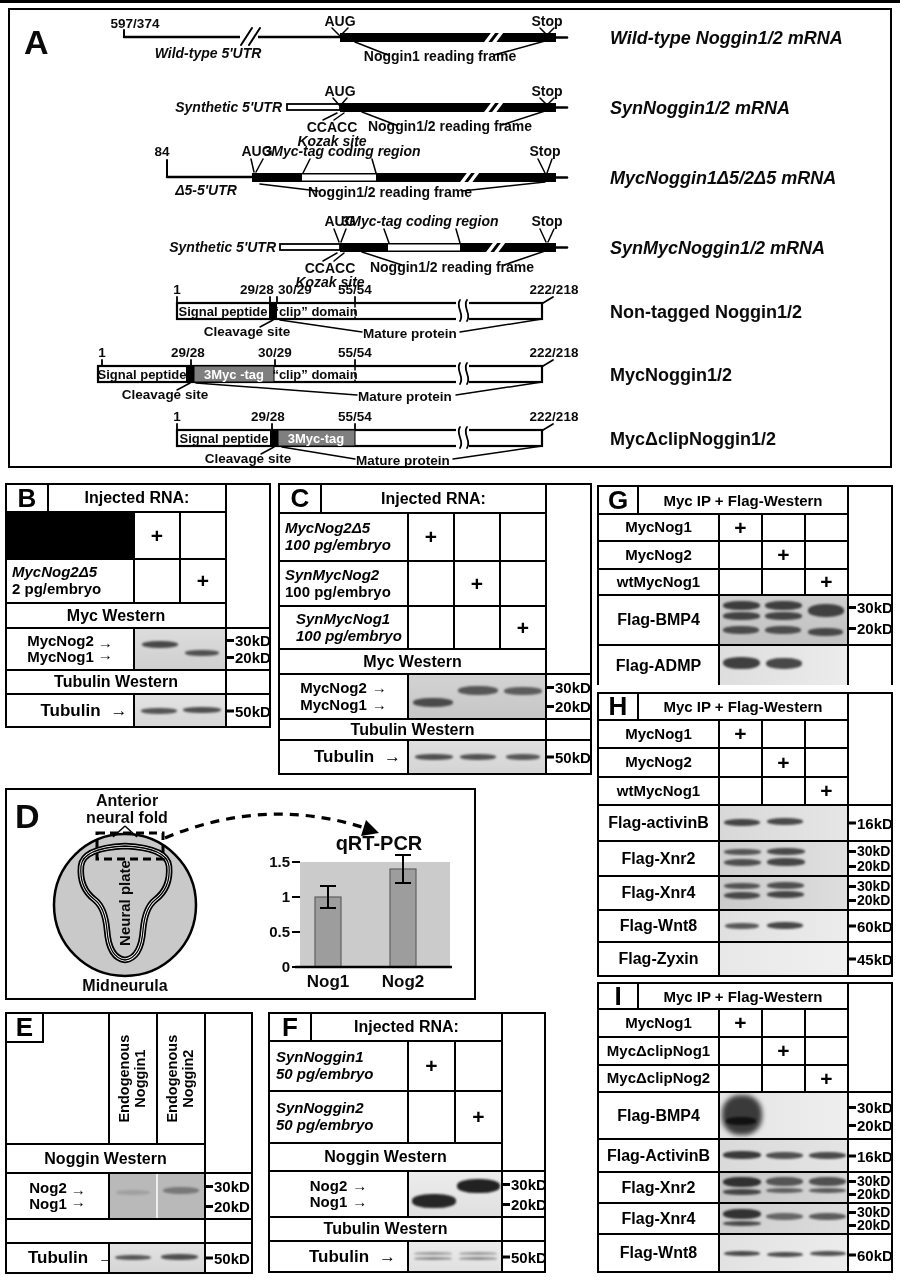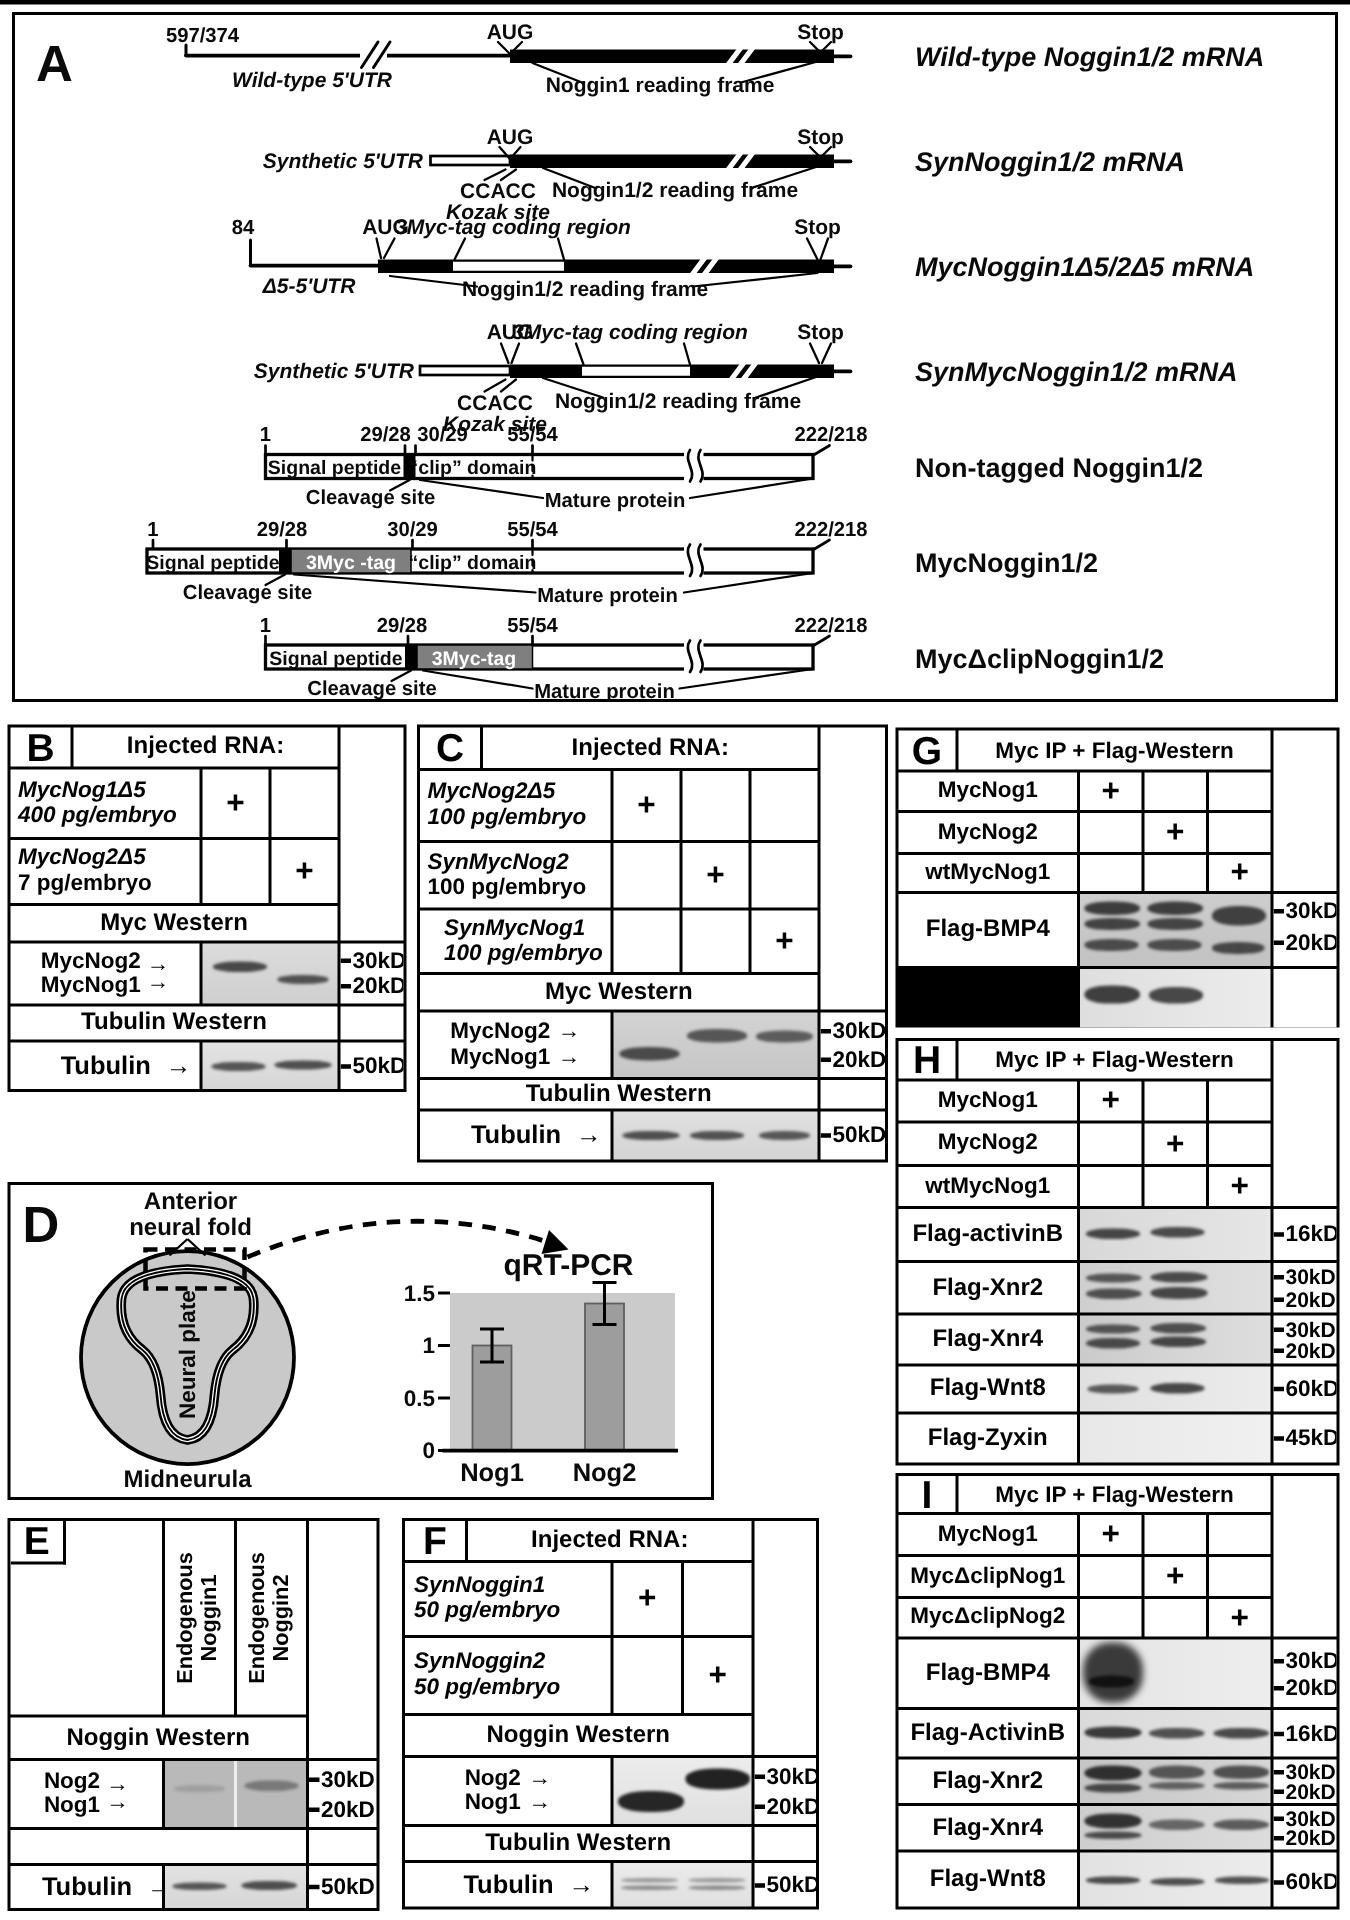--- a/index.html
+++ b/index.html
@@ -232,32 +232,26 @@
     <line x1="532" y1="436" x2="443" y2="449" stroke="#000" stroke-width="1.5"></line>
     <text class="ta-namer" x="600" y="435">MycΔclipNoggin1/2</text>
   </g>
 </svg>
 </div>
 
 <div class="panel-grid" style="left:5px;top:483px;width:266px;height:245px;grid-template-columns:40px 84px 44px 44px 42px;grid-template-rows:26px 45px 42px 23px 40px 22px 31px;">
   <div class="cell letter" style="grid-area:1/1">B</div>
   <div class="cell hdr" style="grid-area:1/2/2/5">Injected RNA:</div>
   <div class="cell" style="grid-area:1/5/5/6"></div>
-  <div class="cell left lbl-it" style="grid-area:2/1/3/3;padding-left:5px">
-      <div>
-        <div>MycNog1Δ5</div>
-        <div>400 pg/embryo</div>
-      </div>
-    </div>
   <div class="cell plus" style="grid-area:2/3">+</div>
   <div class="cell plus" style="grid-area:2/4"></div>
   <div class="cell left lbl-it" style="grid-area:3/1/4/3;padding-left:5px">
       <div>
         <div>MycNog2Δ5</div>
-        <div class="rm">7 pg/embryo</div>
+        <div class="rm">2 pg/embryo</div>
       </div>
     </div>
   <div class="cell plus" style="grid-area:3/3"></div>
   <div class="cell plus" style="grid-area:3/4">+</div>
   <div class="cell west" style="grid-area:4/1/5/5">Myc Western</div>
   <div class="cell" style="grid-area:5/1/6/3">
     <div class="bandlabels">
         <div class="names">
           <div>MycNog2</div>
           <div>MycNog1</div>
@@ -590,20 +584,21 @@
   <div class="cell" style="grid-area:5/6">
     <span class="kd" style="top:3px">
         <span class="tick"></span>
         <span>30kD</span>
       </span>
     <span class="kd" style="top:24px">
         <span class="tick"></span>
         <span>20kD</span>
       </span>
   </div>
+  <div class="cell lbl" style="grid-area:6/1/7/3;font-size:16px">Flag-ADMP</div>
   <div class="cell blot" style="grid-area:6/3/7/6;background:linear-gradient(90deg,#dedede,#ececec)">
     <div class="band" style="left:3px;top:11px;width:37px;height:12px;background:#3f3f3f"></div>
     <div class="band" style="left:46px;top:12px;width:36px;height:11px;background:#484848"></div>
   </div>
   <div class="cell" style="grid-area:6/6"></div>
 </div>
 
 <div class="panel-grid" style="left:597px;top:692px;width:296px;height:285px;grid-template-columns:38px 79px 41px 41px 41px 42px;grid-template-rows:25px 26px 27px 26px 34px 33px 32px 30px 32px;">
   <div class="cell letter" style="grid-area:1/1">H</div>
   <div class="cell hdr" style="grid-area:1/2/2/6;font-size:15px">Myc IP + Flag-Western</div>

